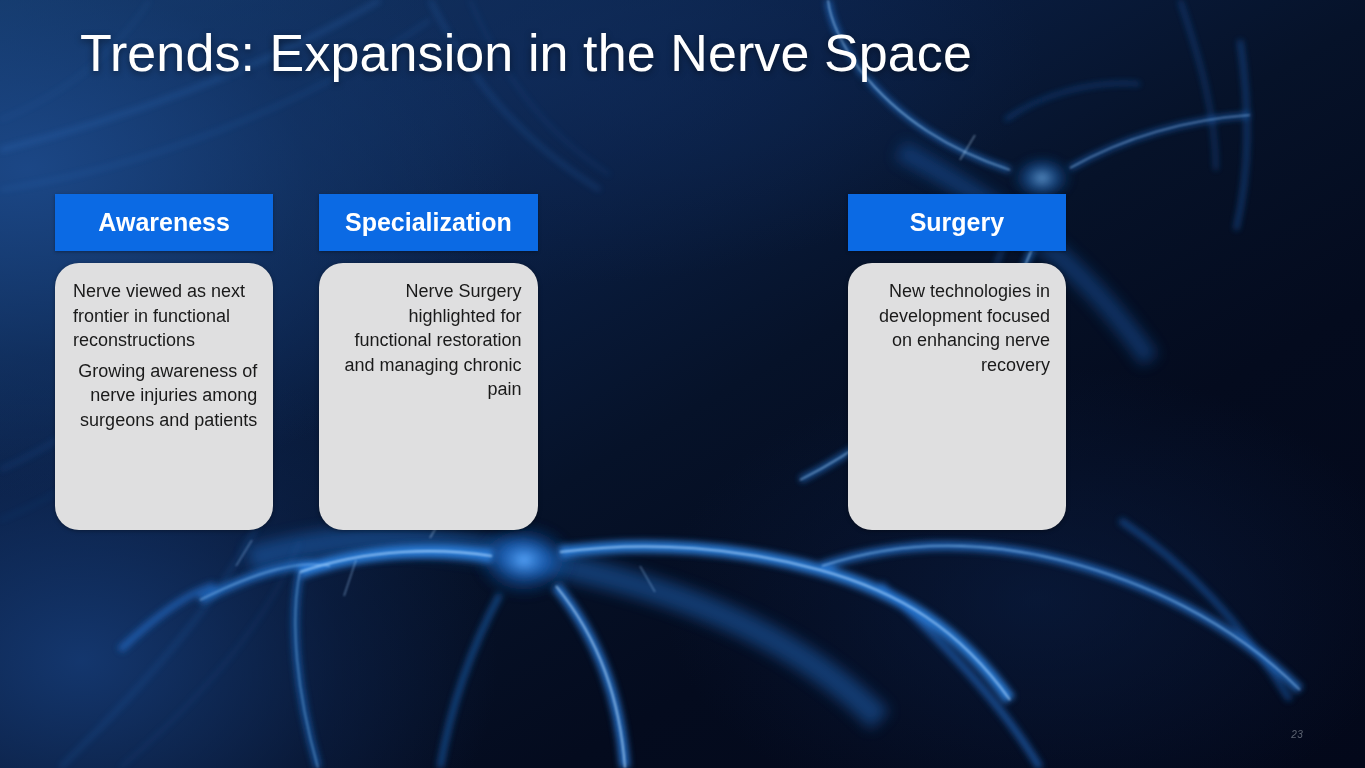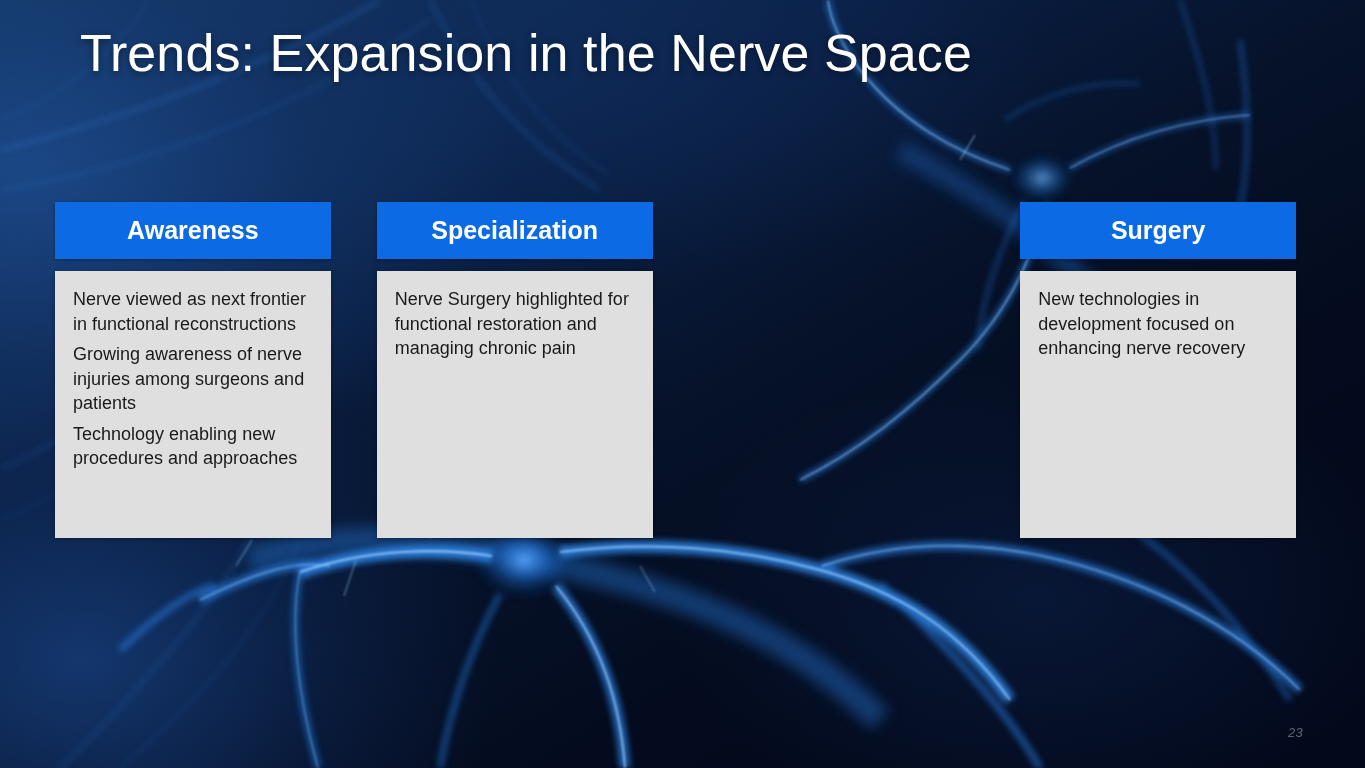--- a/index.html
+++ b/index.html
@@ -27,53 +27,54 @@
     position:absolute; left:52px; top:24px;
     font-size:52px; font-weight:400; line-height:1.12;
     color:#ffffff; letter-spacing:0.1px;
     text-shadow:0 2px 7px rgba(0,0,0,0.45);
     white-space:nowrap;
     margin-left:28px;
   }
 
   
   #columns {
-    position:absolute; left:55px; top:202px;
-    width:1241px; height:336px;
+    position:absolute; left:55px; top:194px;
+    width:1011px; height:336px;
     display:flex; gap:46px;
   }
   .column { width:277px; display:flex; flex-direction:column; }
   .col-header {
     height:57px;
     background:#0b6ae4;
     color:#ffffff;
     font-size:25px; font-weight:bold;
     display:flex; align-items:center; justify-content:center;
     text-align:center;
     box-shadow:0 1px 3px rgba(0,0,0,0.35);
   }
   .col-body {
     margin-top:12px;
     height:267px;
     background:#dfdfe0;
     padding:16px 16px 10px 18px;
     box-shadow:0 1px 4px rgba(0,0,0,0.35);
+    border-radius:24px;
   }
   .bullet {
     color:#1a1a1a;
     font-size:18px;
     line-height:24.5px;
     margin-bottom:6px;
   }
-  .bullet:last-child { margin-bottom:0; }
+  .bullet:last-child { margin-bottom:0;text-align:right; }
 
   
   #page-number {
     position:absolute; right:62px; bottom:28px;
-    font-size:13px; color:#5d6472;
+    font-size:10px; color:#5d6472;
     letter-spacing:0.3px;
     font-style:italic;
   }
 </style>
 </head>
 <body>
 
 <div id="slide">
 
   <svg id="art" viewBox="0 0 1365 768" preserveAspectRatio="none">
@@ -166,21 +167,20 @@
 
   <h1 id="title">Trends: Expansion in the Nerve Space</h1>
 
   <div id="columns">
 
     <div class="column">
       <div class="col-header">Awareness</div>
       <div class="col-body">
         <p class="bullet">Nerve viewed as next frontier in functional reconstructions</p>
         <p class="bullet">Growing awareness of nerve injuries among surgeons and patients</p>
-        <p class="bullet">Technology enabling new procedures and approaches</p>
       </div>
     </div>
 
     <div class="column">
       <div class="col-header">Specialization</div>
       <div class="col-body">
         <p class="bullet">Nerve Surgery highlighted for functional restoration and managing chronic pain</p>
       </div>
     </div>
 

